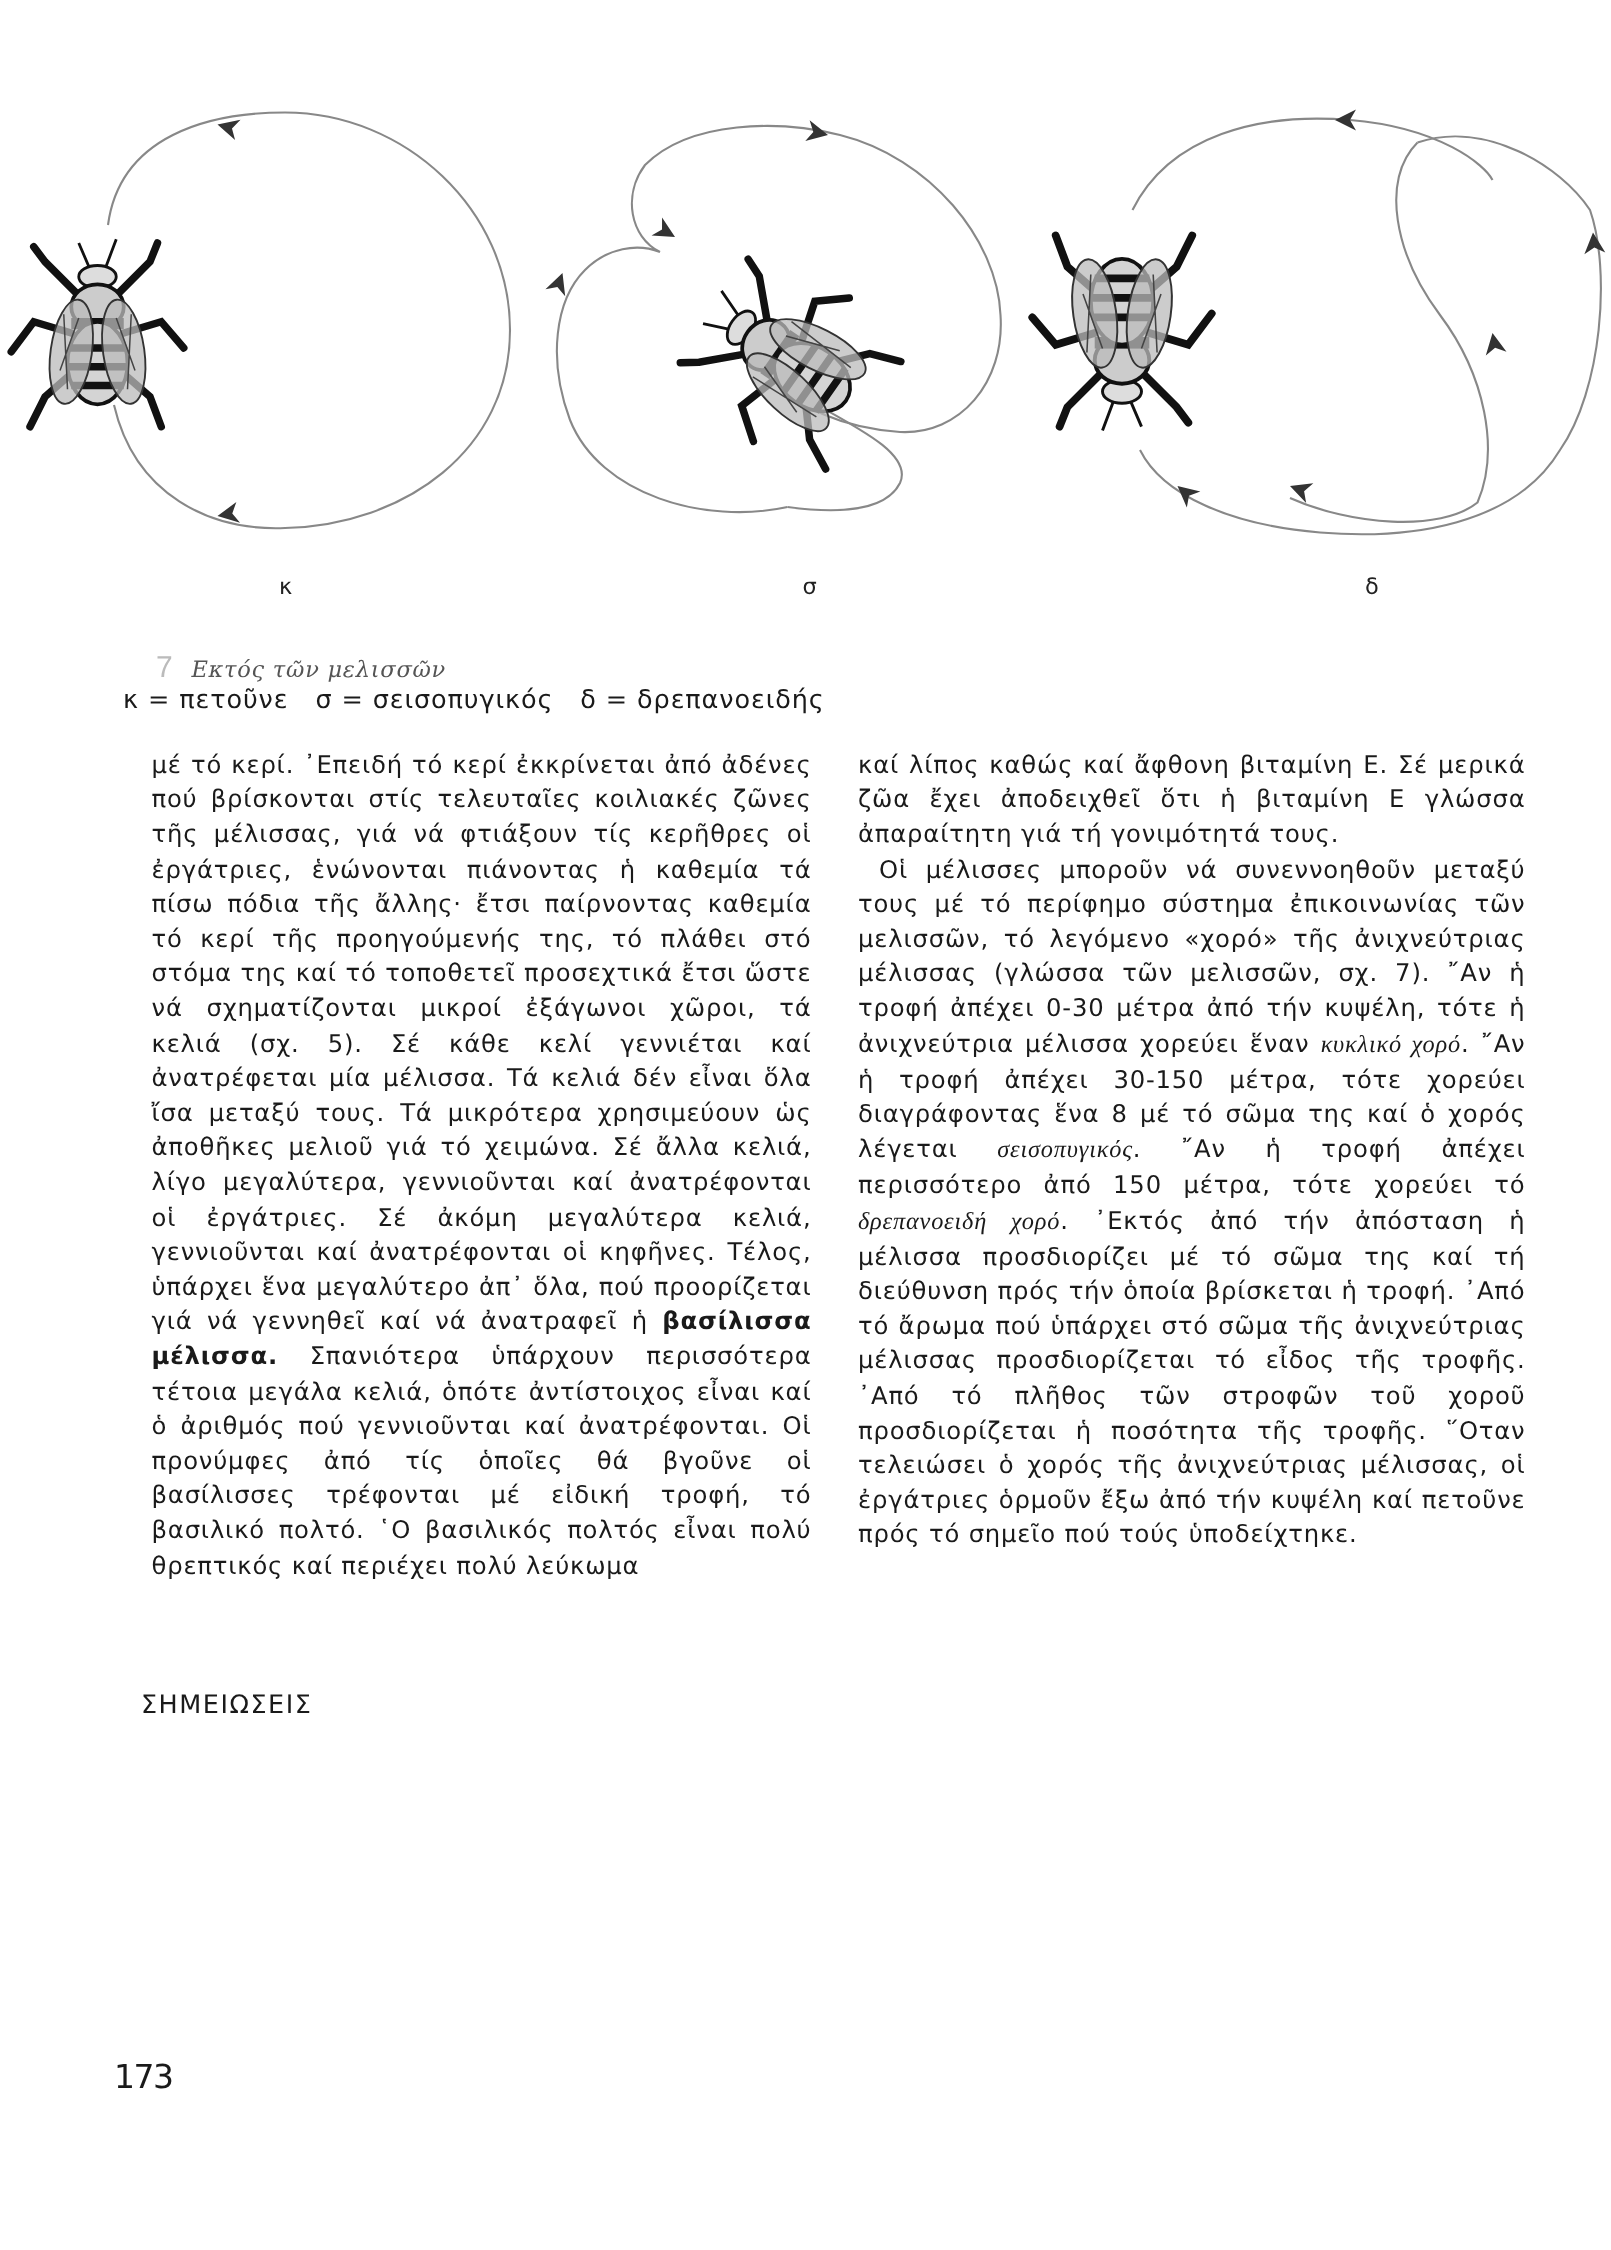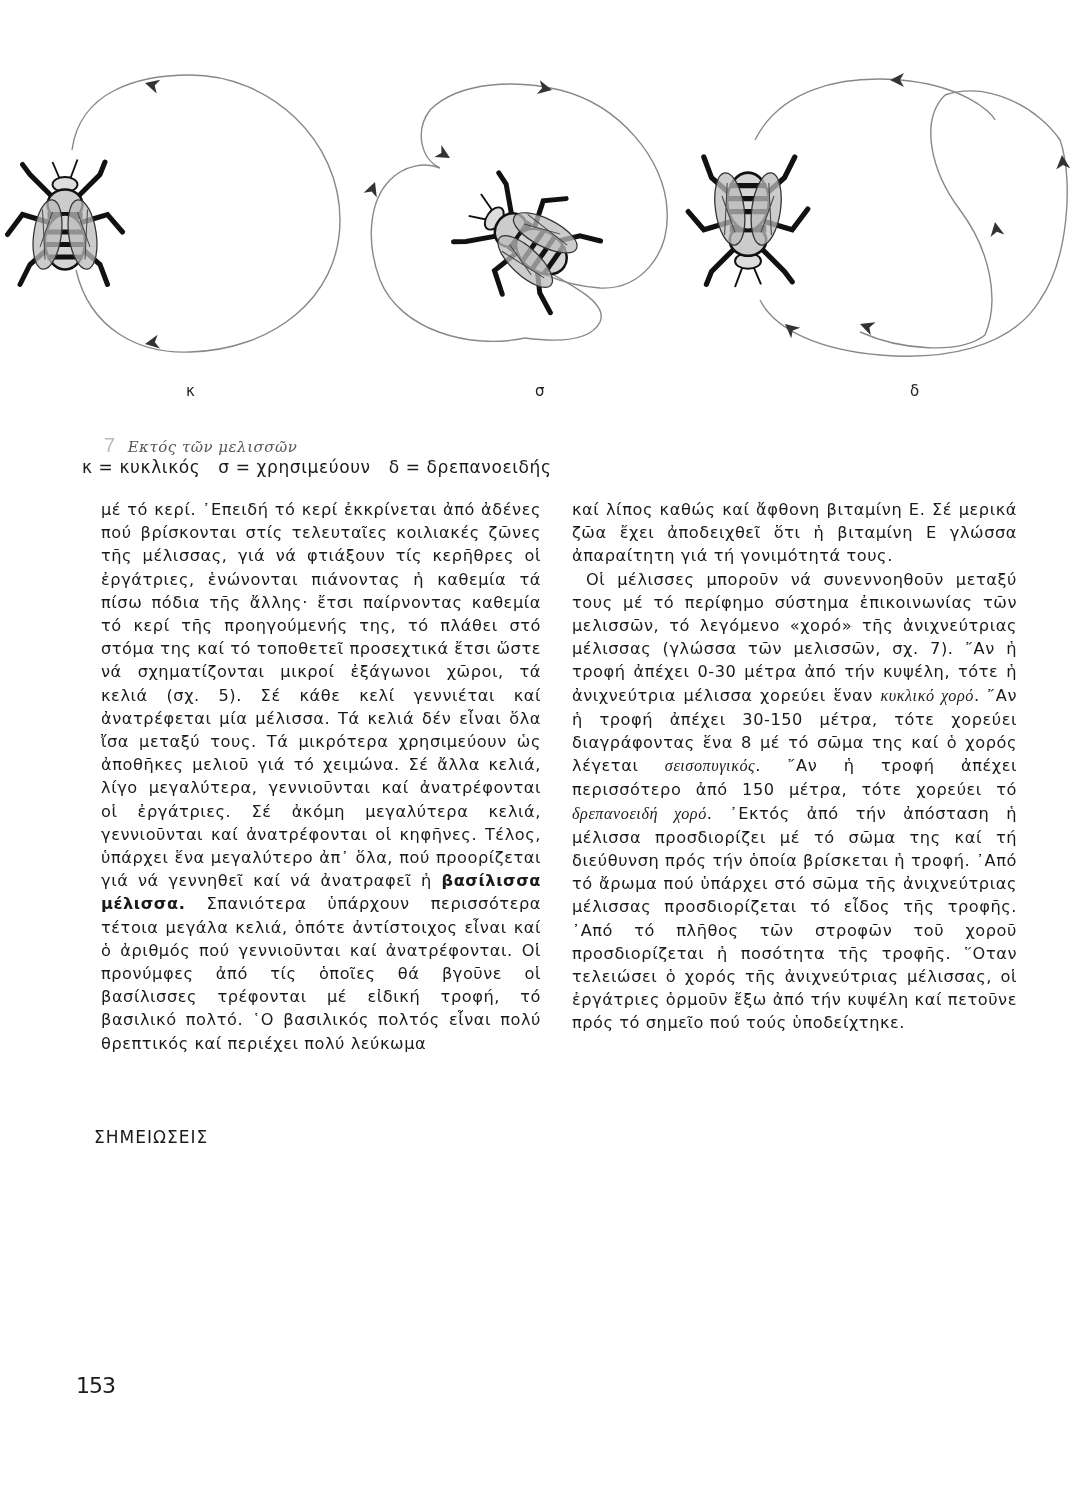--- a/index.html
+++ b/index.html
@@ -87,27 +87,27 @@
 </div>
 
 <span class="fig-label" style="left:186px">κ</span>
 <span class="fig-label" style="left:535px">σ</span>
 <span class="fig-label" style="left:910px">δ</span>
 
 <div class="caption">
   <div class="caption-title">
     <span class="caption-num">7</span><span>Εκτός τῶν μελισσῶν</span>
   </div>
-  <div class="caption-legend" style="margin-left:-2px; white-space:pre;">κ = κυκλικός   σ = χρησιμεύουν   δ = δρεπανοειδής</div>
+  <div class="caption-legend" style="margin-left:-2px; white-space:pre;">κ = πετοῦνε   σ = σεισοπυγικός   δ = δρεπανοειδής</div>
 </div>
 
 <div class="col col-left">
   <p><span>μέ τό κερί. ᾿Επειδή τό κερί ἐκκρίνεται ἀπό ἀδένες πού βρίσκονται στίς τελευταῖες κοιλιακές ζῶνες τῆς μέλισσας, γιά νά φτιάξουν τίς κερῆθρες οἱ ἐργάτριες, ἑνώνονται πιάνοντας ἡ καθεμία τά πίσω πόδια τῆς ἄλλης· ἔτσι παίρνοντας καθεμία τό κερί τῆς προηγούμενής της, τό πλάθει στό στόμα της καί τό τοποθετεῖ προσεχτικά ἔτσι ὥστε νά σχηματίζονται μικροί ἐξάγωνοι χῶροι, τά κελιά (σχ. 5). Σέ κάθε κελί γεννιέται καί ἀνατρέφεται μία μέλισσα. Τά κελιά δέν εἶναι ὅλα ἴσα μεταξύ τους. Τά μικρότερα χρησιμεύουν ὡς ἀποθῆκες μελιοῦ γιά τό χειμώνα. Σέ ἄλλα κελιά, λίγο μεγαλύτερα, γεννιοῦνται καί ἀνατρέφονται οἱ ἐργάτριες. Σέ ἀκόμη μεγαλύτερα κελιά, γεννιοῦνται καί ἀνατρέφονται οἱ κηφῆνες. Τέλος, ὑπάρχει ἕνα μεγαλύτερο ἀπ᾿ ὅλα, πού προορίζεται γιά νά γεννηθεῖ καί νά ἀνατραφεῖ ἡ </span><b>βασίλισσα μέλισσα.</b><span> Σπανιότερα ὑπάρχουν περισσότερα τέτοια μεγάλα κελιά, ὁπότε ἀντίστοιχος εἶναι καί ὁ ἀριθμός πού γεννιοῦνται καί ἀνατρέφονται. Οἱ προνύμφες ἀπό τίς ὁποῖες θά βγοῦνε οἱ βασίλισσες τρέφονται μέ εἰδική τροφή, τό βασιλικό πολτό. ῾Ο βασιλικός πολτός εἶναι πολύ θρεπτικός καί περιέχει πολύ λεύκωμα</span></p>
 </div>
 
 <div class="col col-right">
   <p>καί λίπος καθώς καί ἄφθονη βιταμίνη Ε. Σέ μερικά ζῶα ἔχει ἀποδειχθεῖ ὅτι ἡ βιταμίνη Ε γλώσσα ἀπαραίτητη γιά τή γονιμότητά τους.</p>
   <p class="indent"><span>Οἱ μέλισσες μποροῦν νά συνεννοηθοῦν μεταξύ τους μέ τό περίφημο σύστημα ἐπικοινωνίας τῶν μελισσῶν, τό λεγόμενο «χορό» τῆς ἀνιχνεύτριας μέλισσας (γλώσσα τῶν μελισσῶν, σχ. 7). ῎Αν ἡ τροφή ἀπέχει 0-30 μέτρα ἀπό τήν κυψέλη, τότε ἡ ἀνιχνεύτρια μέλισσα χορεύει ἕναν </span><em>κυκλικό χορό</em><span>. ῎Αν ἡ τροφή ἀπέχει 30-150 μέτρα, τότε χορεύει διαγράφοντας ἕνα 8 μέ τό σῶμα της καί ὁ χορός λέγεται </span><em>σεισοπυγικός</em><span>. ῎Αν ἡ τροφή ἀπέχει περισσότερο ἀπό 150 μέτρα, τότε χορεύει τό </span><em>δρεπανοειδή χορό</em><span>. ᾿Εκτός ἀπό τήν ἀπόσταση ἡ μέλισσα προσδιορίζει μέ τό σῶμα της καί τή διεύθυνση πρός τήν ὁποία βρίσκεται ἡ τροφή. ᾿Από τό ἄρωμα πού ὑπάρχει στό σῶμα τῆς ἀνιχνεύτριας μέλισσας προσδιορίζεται τό εἶδος τῆς τροφῆς. ᾿Από τό πλῆθος τῶν στροφῶν τοῦ χοροῦ προσδιορίζεται ἡ ποσότητα τῆς τροφῆς. ῞Οταν τελειώσει ὁ χορός τῆς ἀνιχνεύτριας μέλισσας, οἱ ἐργάτριες ὁρμοῦν ἔξω ἀπό τήν κυψέλη καί πετοῦνε πρός τό σημεῖο πού τούς ὑποδείχτηκε.</span></p>
 </div>
 
 <div class="notes">ΣΗΜΕΙΩΣΕΙΣ</div>
 
-<div class="page-num">153</div>
+<div class="page-num">173</div>
 
 </body></html>

